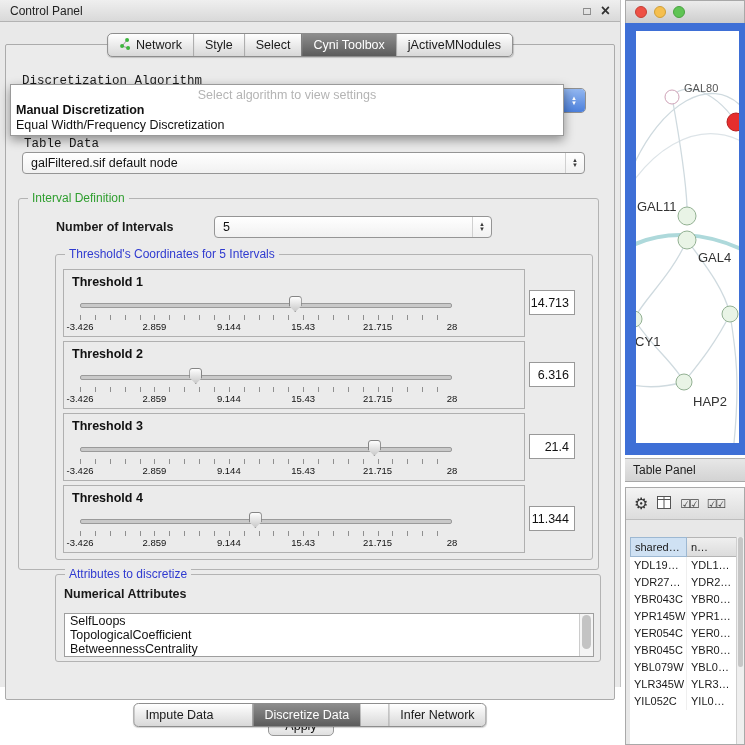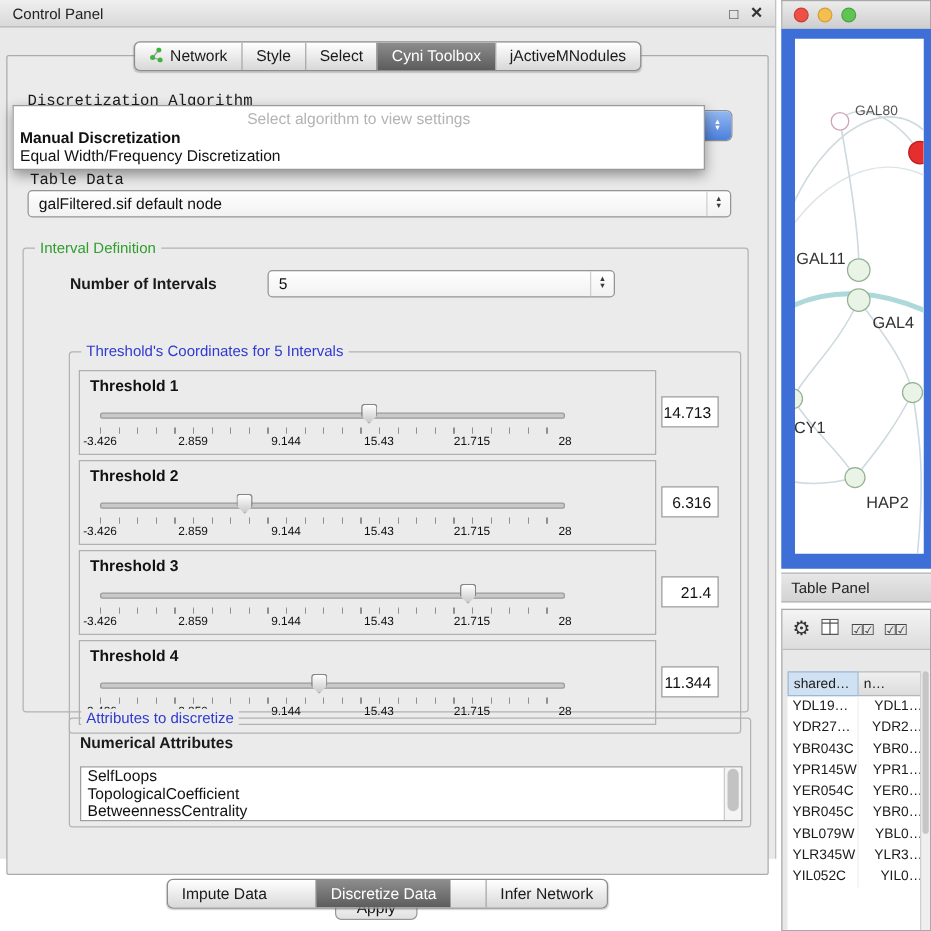--- a/index.html
+++ b/index.html
@@ -76,21 +76,21 @@
   .tp-toolbar{position:absolute;left:0;top:0;right:0;height:32px;background:linear-gradient(#f4f4f4,#dcdcdc);border-bottom:1px solid #bdbdbd;display:flex;align-items:center;gap:9px;padding:0 8px;box-sizing:border-box;color:#333;}
   .gear{font-size:16px;line-height:16px;}
   .checks{font-size:12px;letter-spacing:-2px;white-space:nowrap;color:#444;}
   .tbl{position:absolute;left:4px;top:49px;width:108px;bottom:0;background:#fff;font-size:11px;color:#1a1a1a;}
   .tbl-head{display:flex;height:20px;}
   .th{box-sizing:border-box;height:20px;line-height:18px;padding-left:4px;overflow:hidden;white-space:nowrap;border:1px solid #b5b5b5;background:linear-gradient(#efefef,#dcdcdc);}
   .th.sel{background:#cfe1f3;border-color:#9db8d2;}
   .th.c1{width:57px;} .th.c2{width:51px;border-left:none;}
   .tr{display:flex;height:17px;line-height:17px;}
   .td{box-sizing:border-box;overflow:hidden;white-space:nowrap;padding-left:4px;}
-  .td.c1{width:57px;border-right:1px solid #efefef;} .td.c2{width:51px;text-align:right;}
+  .td.c1{width:57px;border-right:1px solid #efefef;} .td.c2{width:51px;}
   .tbl-sb{position:absolute;right:0;top:49px;bottom:0;width:7px;background:#efefef;border-left:1px solid #cfcfcf;}
   .tbl-sb .thumb{position:absolute;left:1px;right:1px;top:0;height:130px;background:#c6c6c6;border-radius:3px;}
   .colicon{display:inline-block;}
 </style>
 </head>
 <body>
 
 <div class="screen">
 
   <div class="control-window">
@@ -159,21 +159,21 @@
     </div>
     <div class="bold-label" style="left:56px;top:220px;">Number of Intervals</div>
     <div class="combo" style="left:214px;top:216px;width:278px;height:22px;">
       <span class="val">5</span>
       <span class="stepper">
           <span>▲</span>
           <span>▼</span>
         </span>
     </div>
 
-    <div class="groupbox" style="left:55px;top:254px;width:538px;height:306px;margin-top:27px;">
+    <div class="groupbox" style="left:55px;top:254px;width:538px;height:306px;">
       <div class="group-title gt-blue" style="background:#ebebeb;">Threshold's Coordinates for 5 Intervals</div>
       <div id="threshold-rows">
   <div class="trow" style="top: 14px;">
     <div class="tbox">
       <div class="tlabel">Threshold 1</div>
       <div class="slider">
         <div class="track"></div>
         <div class="handle" style="left: 57.7197%;"></div>
       </div>
       <div class="ticks"></div>

